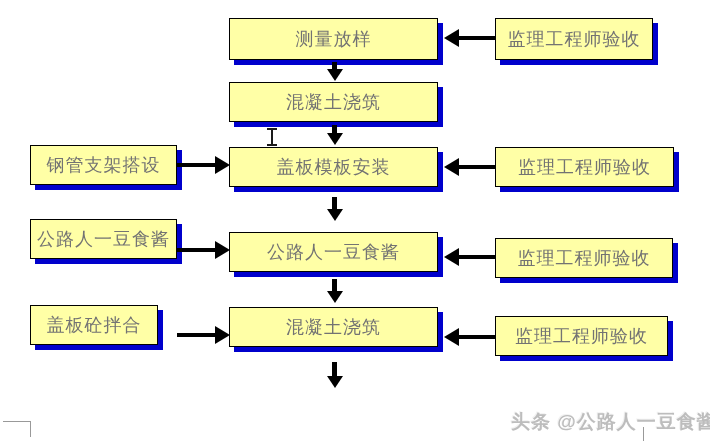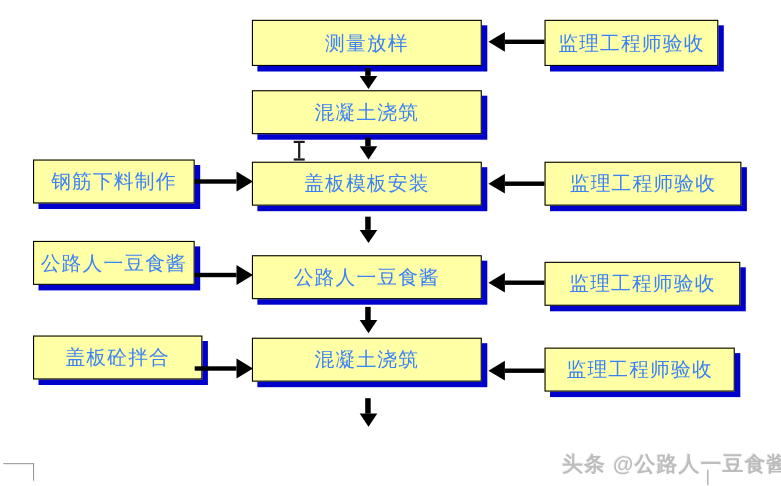--- a/index.html
+++ b/index.html
@@ -17,21 +17,21 @@
   .node {
     position: absolute;
     background: #ffffa6;
     border: 1px solid #000000;
     box-shadow: 5px 5px 0 #0000cc;
     display: flex;
     align-items: center;
     justify-content: center;
     font-size: 18px;
     letter-spacing: 1px;
-    color: #3b82f6;
+    color: #737373;
     white-space: nowrap;
   }
 
   .arrow { position: absolute; }
 
   .vshaft { position: absolute; left: 5px; top: 0; width: 5px; background: #000000; }
   .vhead  { position: absolute; left: 0; width: 0; height: 0;
             border-left: 8px solid transparent; border-right: 8px solid transparent;
             border-top: 12px solid #000000; }
 
@@ -74,26 +74,26 @@
     <span>盖板模板安装</span>
   </div>
   <div class="node" style="left:229px; top:232px; width:209px; height:40px;">
     <span>公路人一豆食酱</span>
   </div>
   <div class="node" style="left:229px; top:307px; width:209px; height:40px;">
     <span>混凝土浇筑</span>
   </div>
 
   <div class="node" style="left:30px; top:145px; width:147px; height:40px;">
-    <span>钢筋下料制作</span>
+    <span>钢管支架搭设</span>
   </div>
   <div class="node" style="left:30px; top:219px; width:147px; height:40px;">
     <span>公路人一豆食酱</span>
   </div>
-  <div class="node" style="left:30px; top:305px; width:154px; height:40px;">
+  <div class="node" style="left:30px; top:305px; width:128px; height:40px;">
     <span>盖板砼拌合</span>
   </div>
 
   <div class="node" style="left:495px; top:18px;  width:158px; height:42px;">
     <span>监理工程师验收</span>
   </div>
   <div class="node" style="left:495px; top:147px; width:179px; height:40px;">
     <span>监理工程师验收</span>
   </div>
   <div class="node" style="left:495px; top:238px; width:178px; height:40px;">

